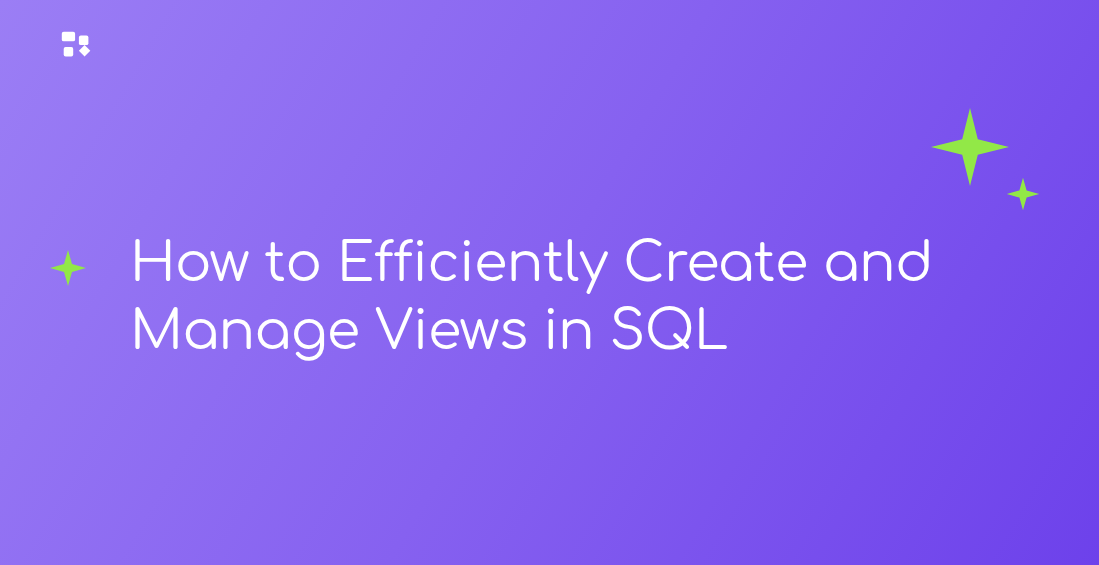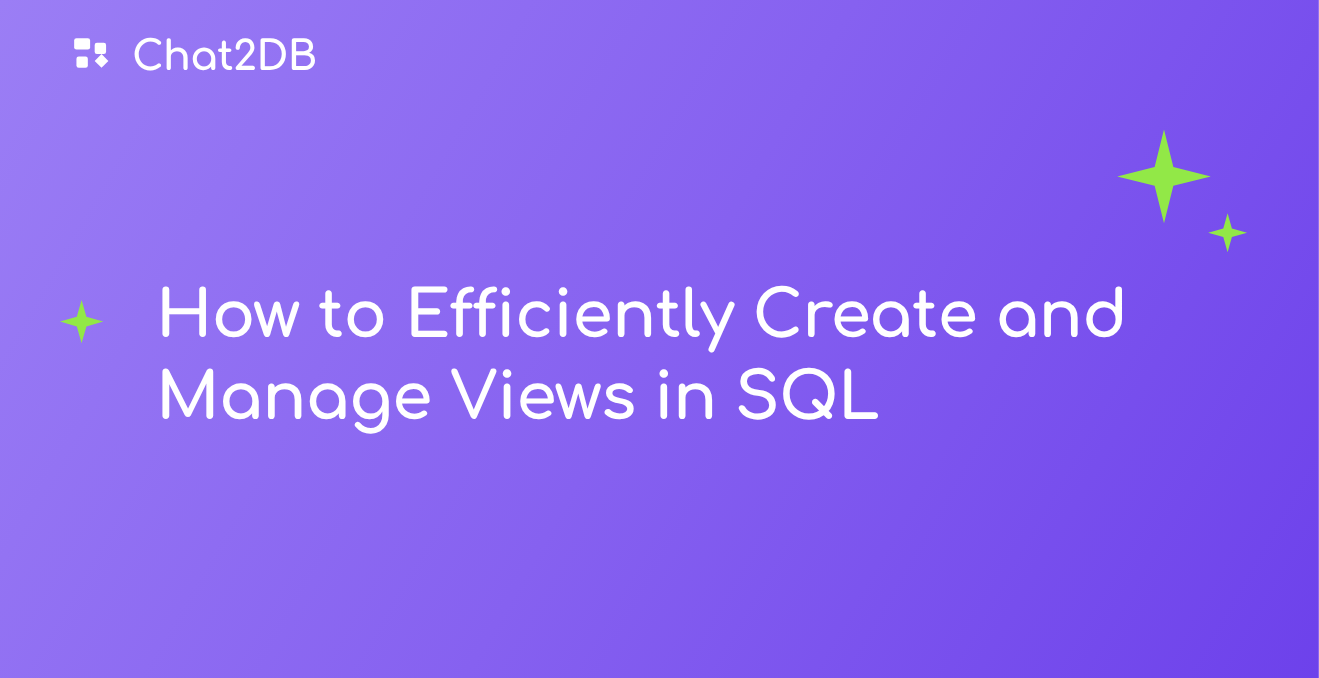--- a/index.html
+++ b/index.html
@@ -36,21 +36,21 @@
     }
     .title-area {
       position: absolute;
       top: 230px;
       left: 130px;
       width: 830px;
     }
     .title-text {
       color: #ffffff;
       font-size: 54px;
-      font-weight: 700;
+      font-weight: 400;
       line-height: 1.25;
       letter-spacing: -0.5px;
     }
     .sparkle {
       position: absolute;
     }
     .sparkle-small-left {
       top: 248px;
       left: 48px;
       width: 40px;
@@ -74,21 +74,20 @@
 
 <div class="logo-area">
   <div class="logo-mark">
     <svg viewBox="0 0 40 40" width="38" height="38">
       <rect x="4" y="4" width="14" height="10" rx="2" fill="#ffffff"></rect>
       <rect x="22" y="8" width="10" height="10" rx="2" fill="#ffffff"></rect>
       <rect x="6" y="20" width="10" height="10" rx="2" fill="#ffffff"></rect>
       <path d="M22 24 L28 18 L34 24 L28 30 Z" fill="#ffffff"></path>
     </svg>
   </div>
-  <div class="logo-text">Chat2DB</div>
 </div>
 
 <div class="sparkle sparkle-small-left">
   <svg viewBox="0 0 40 40" width="40" height="40">
     <path d="M20 2 L24 16 L38 20 L24 24 L20 38 L16 24 L2 20 L16 16 Z" fill="#92E847"></path>
   </svg>
 </div>
 
 <div class="sparkle sparkle-large-right">
   <svg viewBox="0 0 40 40" width="78" height="78">

